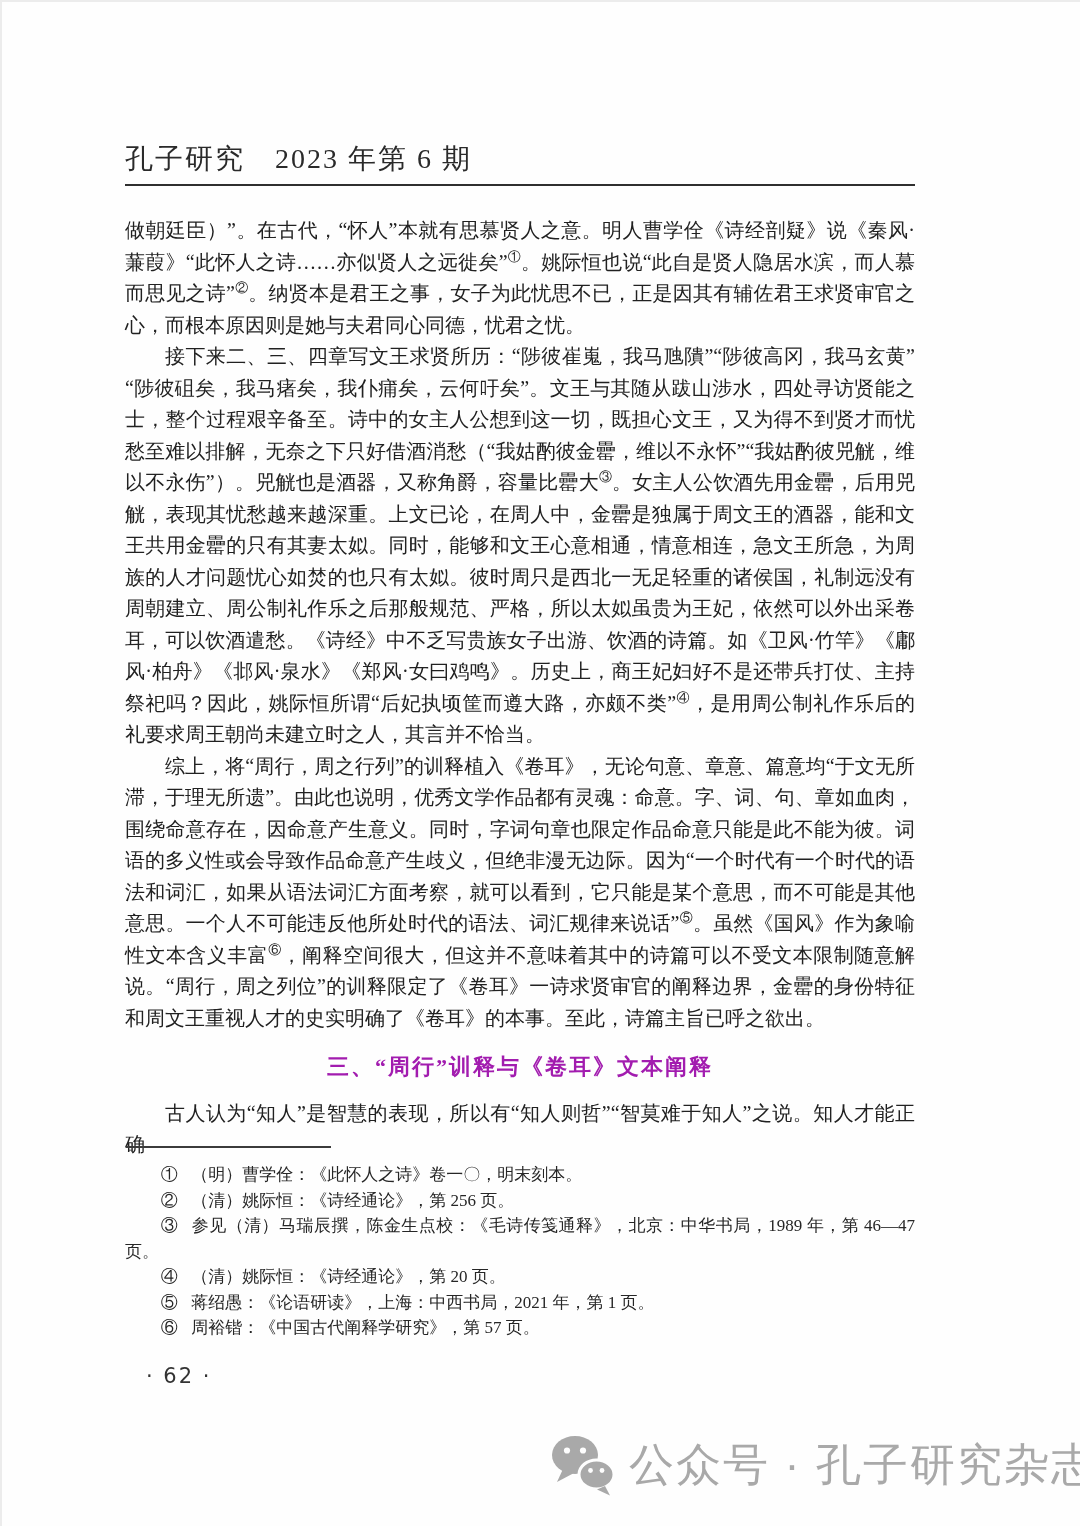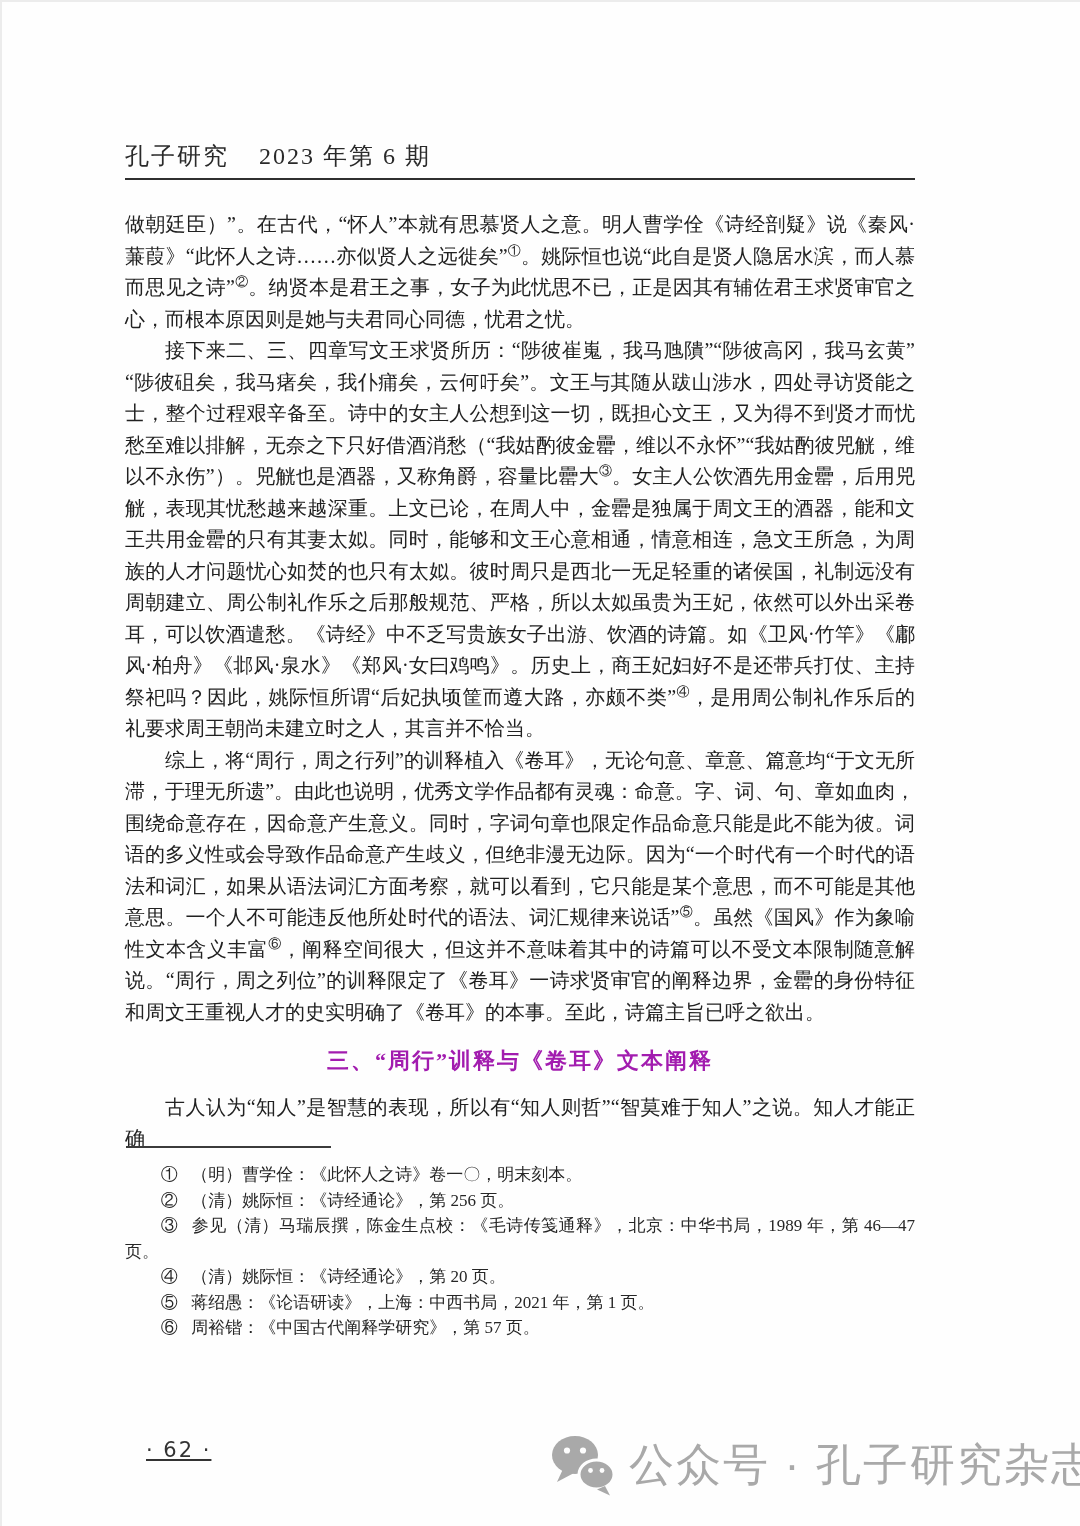--- a/index.html
+++ b/index.html
@@ -11,21 +11,21 @@
     overflow:hidden;
     font-family:"Liberation Serif","DejaVu Serif",serif;
     color:#222222;
     box-shadow:inset 2px 2px 0 #ececec;
   }
   .content { margin-left:125px; width:790px; }
 
   
   .running-header {
     padding-top:140px;
-    font-size:24px;
+    font-size:28px;
     letter-spacing:2px;
     color:#2a2a2a;
   }
   .running-header .journal { margin-right:30px; }
   .header-rule { margin-top:6px; border-top:2px solid #2f2f2f; }
 
   
   .article {
     margin-top:29px;
     font-size:20px;
@@ -60,26 +60,25 @@
     font-size:17px;
     line-height:25.5px;
     text-align:justify;
     color:#262626;
   }
   .footnote { text-indent:2.1em; }
   .fn-num { margin-right:0.8em; }
 
   
   .page-number {
-    position:absolute; left:146px; top:1438px;
+    position:absolute; left:146px; top:1364px;
     font-size:21px;
     font-family:"DejaVu Sans","Liberation Sans",sans-serif;
     letter-spacing:2px;
     color:#333333;
-    text-decoration:underline;
   }
   .banner {
     position:absolute; left:550px; top:1434px;
     display:flex; align-items:center; gap:13px;
     color:#a9a9a9;
     font-size:45px;
     font-family:"Liberation Sans","DejaVu Sans",sans-serif;
     letter-spacing:2px;
     white-space:nowrap;
   }

